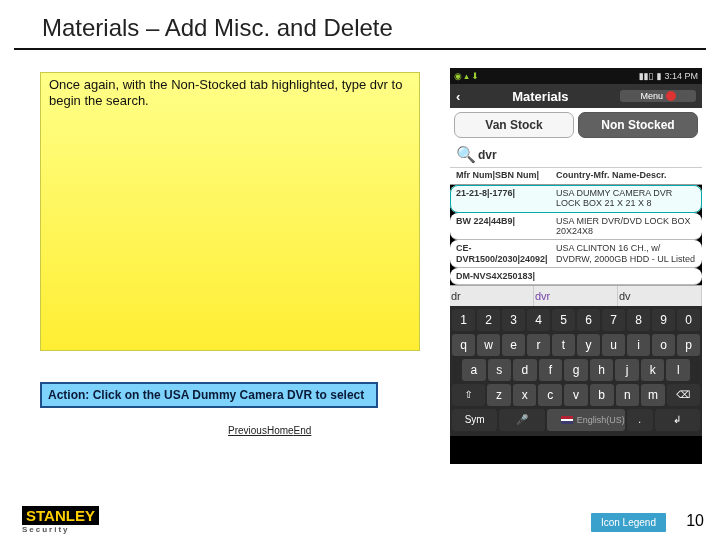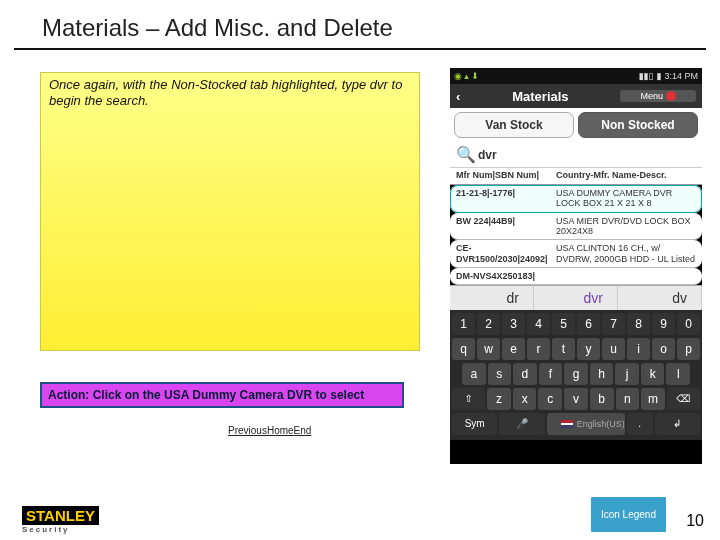--- a/index.html
+++ b/index.html
@@ -17,21 +17,21 @@
     border-bottom:2px solid #111;
     margin:0 14px 12px 14px;
   }
   .content { position:relative; padding:8px 18px 0 34px; height:410px;}
   .note {
     position:absolute; left:40px; top:10px;
     width:380px;
     background:linear-gradient(180deg,#ffff88 0%,#ffee33 100%);
     border:1px solid #c9c948;
     padding:4px 8px 240px 8px;
-    font-size:13px; color:#111;font-style:italic;
+    font-size:13px; color:#111;
   }
   .note .note-text { line-height:1.25; }
 
   .phone {
     position:absolute; top:6px; left:450px;
     width:252px; height:396px;
     background:#000;
   }
   .statusbar { height:16px; background:#111; display:flex; align-items:center; justify-content:space-between; padding:0 4px;}
   .statusbar span { color:#9acd32; font-size:9px;}
@@ -46,45 +46,45 @@
   .searchbar .mag { width:16px; text-align:center; color:#888;}
   .searchbar input { flex:1; border:none; outline:none; font-size:12px; color:#333; font-weight:bold; background:transparent;}
   .list-header { display:flex; font-size:9px; font-weight:bold; color:#333; padding:2px 6px 4px 6px; border-bottom:1px solid #999; background:#fff;}
   .list-header .lh-left{ flex:0 0 100px;}
   .list-header .lh-right{ flex:1;}
   .result-row { display:flex; font-size:9px; padding:3px 6px; border-bottom:1px solid #bbb; background:#fff; color:#333; line-height:1.15;border-radius:8px;}
   .result-row .rc-left{ flex:0 0 100px; font-weight:bold;}
   .result-row .rc-right{ flex:1;}
   .result-row.highlight { outline:1px solid #0aa; outline-offset:-1px; background:#f0fdfd;}
   .suggestions { display:flex; background:#e9e9e9; border-top:1px solid #aaa;}
-  .suggestions .sug { flex:1; text-align:right; font-size:14px; padding:4px 14px; border-right:1px solid #ccc; color:#333;}
+  .suggestions .sug { flex:1; text-align:left; font-size:11px; padding:4px 1px; border-right:1px solid #ccc; color:#333;}
   .suggestions .sug.center{ color:#7744aa; }
   .keyboard { background:#2a2a2a; padding:3px 2px 2px 2px;}
   .krow{ display:flex; justify-content:center; gap:2px; margin-bottom:3px;}
   .key{ background:#4a4a4a; color:#fff; font-size:12px; text-align:center; border-radius:3px; height:22px; line-height:22px; flex:1; min-width:0;}
   .key.num{ background:#333;}
   .key.fn{ background:#333; font-size:10px; flex:1.4;}
   .key.space{ flex:2.4; font-size:9px; color:#aaa; display:flex; align-items:center; justify-content:flex-end; gap:4px;}
   .key.space .flag{ width:12px; height:8px; background:linear-gradient(#b22234 0 33%, #fff 33% 66%, #3c3b6e 66% 100%); display:inline-block;}
 
   .action-bar{
     position:absolute; left:40px; bottom:64px;
-    width:364px;
-    background:#d946ef;
+    width:338px;
+    background:#7dd3fc;
     border:2px solid #1f4f88;
     padding:4px 6px;
     font-size:12px; font-weight:bold; color:#0a1a38;
   }
   .nav-btns{ position:absolute; left:228px; bottom:36px; display:flex; }
   .nav-btns a{ font-size:10px; color:#222; text-decoration:underline; cursor:pointer;}
   .footer{ position:absolute; left:0; bottom:0; width:100%; height:30px;margin-top:34px;}
   .logo{ position:absolute; left:22px; bottom:6px; font-family:Arial; font-weight:900; letter-spacing:0; }
   .logo .name{ background:#000; color:#ffcf00; padding:1px 4px; font-size:15px;}
   .logo .sub{ font-size:8px; color:#555; letter-spacing:2px; display:block;}
-  .legend-btn{ position:absolute; right:54px; bottom:8px; background:#3aa0cc; color:#fff; font-size:10px; padding:12px 10px; border-radius:1px; cursor:pointer;}
+  .legend-btn{ position:absolute; right:54px; bottom:8px; background:#3aa0cc; color:#fff; font-size:10px; padding:4px 10px; border-radius:1px; cursor:pointer;}
   .page-num{ position:absolute; right:16px; bottom:10px; font-size:16px; color:#000000;}
   .close-dot{ width:10px; height:10px; border-radius:50%; background:#d33; display:inline-block;}
 </style>
 </head>
 <body>
 
 <div class="title">Materials – Add Misc. and Delete</div>
 
 <div class="content">
 

